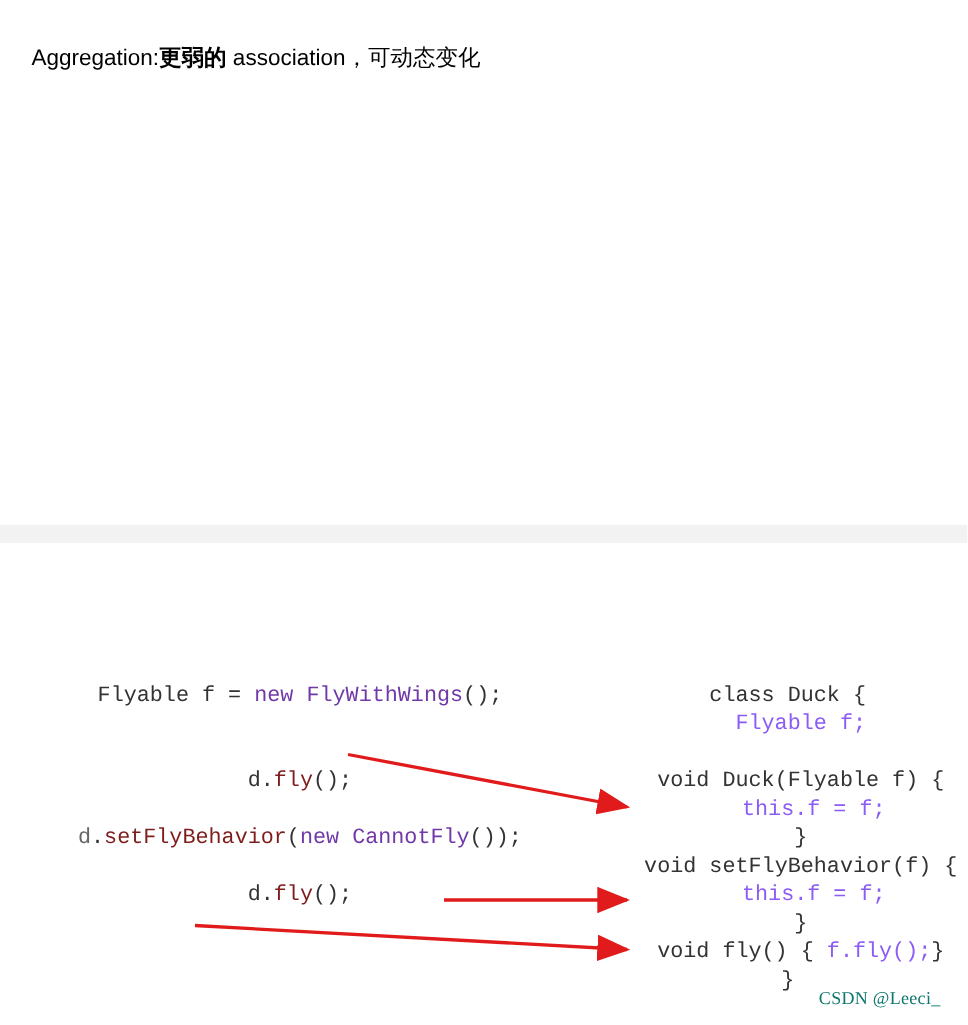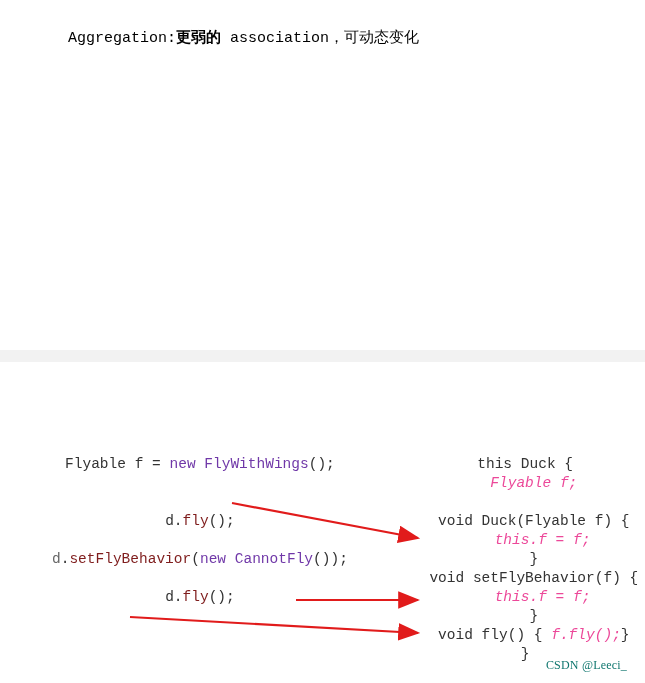--- a/index.html
+++ b/index.html
@@ -5,23 +5,22 @@
     * { margin: 0; padding: 0; box-sizing: border-box; }
     body {
       width: 645px;
       height: 683px;
       background: #fff;
       font-family: "Microsoft YaHei", Arial, sans-serif;
       position: relative;
       overflow: hidden;
     }
     .top-section {
-      padding: 28px 68px;
+      padding: 28px 21px;
       height: 350px;
-      font-family: Liberation Mono, monospace;
     }
     .heading-line {
       font-size: 15px;
       color: #000;
       line-height: 1.5;
     }
     .heading-line .strong { font-weight: 600; }
     .divider {
       position: absolute;
       top: 350px;
@@ -44,21 +43,21 @@
       left: 52px;
       top: 0;
     }
     .code-right {
       position: absolute;
       left: 412px;
       top: 0;
     }
     .code-line { white-space: pre; color: #333; text-align: center; }
     .call { color: #7f1d1d; }
-    .red  { color: #ec4899; font-style: italic; }
+    .red  { color: #8b5cf6; }
     .purple { color: #7038A8; }
     .gray { color: #666; }
     .watermark {
       position: absolute;
       bottom: 10px;
       right: 18px;
       font-size: 12px;
       color: #0f766e;
       font-family: Liberation Serif, serif;
       letter-spacing: 0.2px;
@@ -88,21 +87,21 @@
     <div class="code-line">&nbsp;</div>
     <div class="code-line">&nbsp;</div>
     <div class="code-line"><span>d.</span><span class="call">fly</span><span>();</span></div>
     <div class="code-line">&nbsp;</div>
     <div class="code-line"><span class="gray">d</span><span>.</span><span class="call">setFlyBehavior</span><span>(</span><span class="purple">new</span><span> </span><span class="purple">CannotFly</span><span>());</span></div>
     <div class="code-line">&nbsp;</div>
     <div class="code-line"><span>d.</span><span class="call">fly</span><span>();</span></div>
   </div>
 
   <div class="code-right">
-    <div class="code-line"><span>this Duck {</span></div>
+    <div class="code-line"><span>class Duck {</span></div>
     <div class="code-line red"><span>  Flyable f;</span></div>
     <div class="code-line">&nbsp;</div>
     <div class="code-line"><span>  void Duck(Flyable f) {</span></div>
     <div class="code-line red"><span>    this.f = f;</span></div>
     <div class="code-line"><span>  }</span></div>
     <div class="code-line"><span>  void setFlyBehavior(f) {</span></div>
     <div class="code-line red"><span>    this.f = f;</span></div>
     <div class="code-line"><span>  }</span></div>
     <div class="code-line"><span>  void fly() { </span><span class="red">f.fly();</span><span>}</span></div>
     <div class="code-line"><span>}</span></div>

